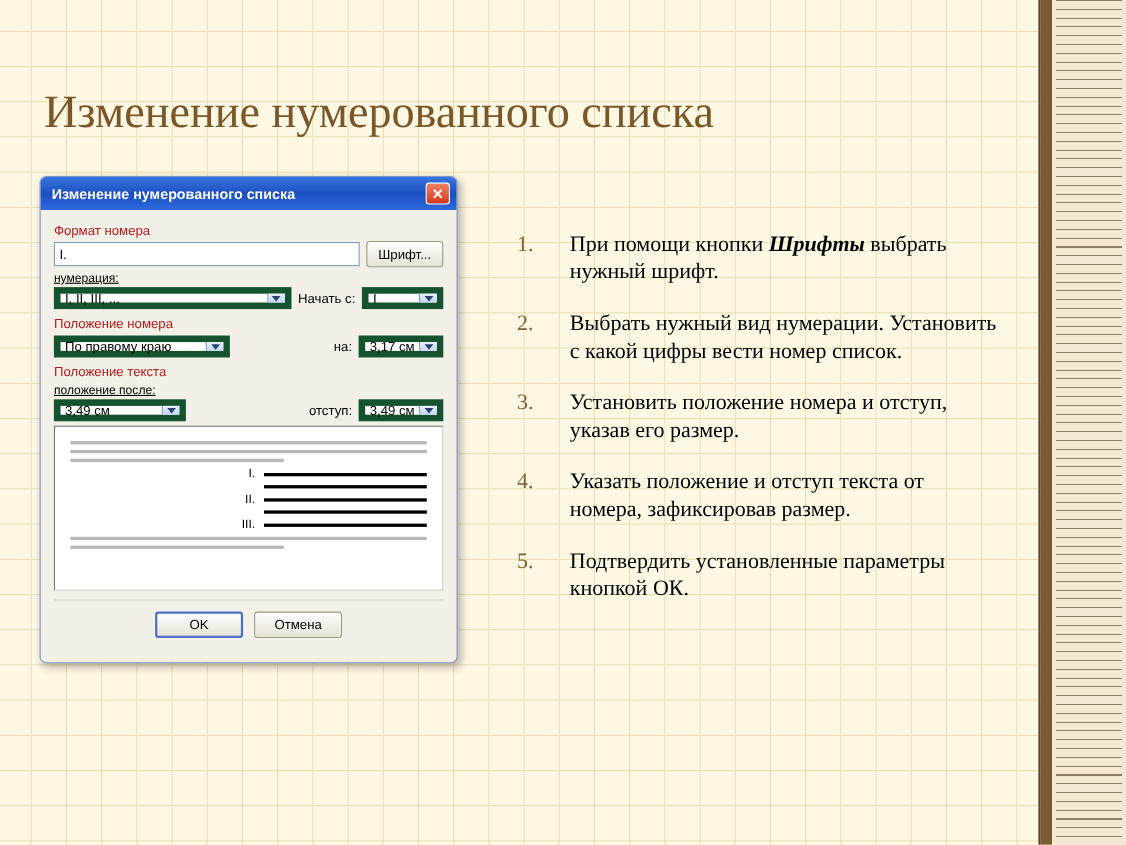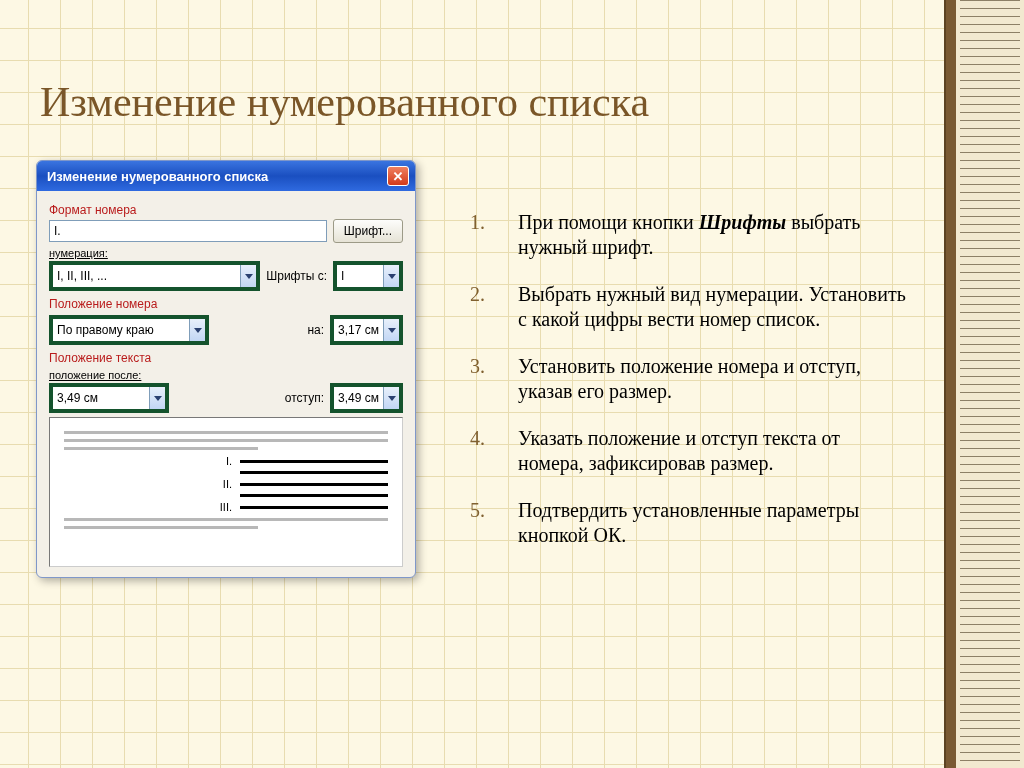--- a/index.html
+++ b/index.html
@@ -96,23 +96,23 @@
     padding: 0 10px;
     background: linear-gradient(#fdfdfb, #e6e3d6);
     border: 1px solid #9c9a87;
     border-radius: 3px;
     font-family: Tahoma, Arial, sans-serif;
     font-size: 12px;
     display: inline-flex; align-items: center; justify-content: center;
   }
   .spin {
     display: flex;
-    border: 4px solid #14532d;
+    border: 6px solid #14532d;
     background: #fff;
-    height: 30px;
+    height: 20px;
   }
   .spin .val { padding: 0 4px; display:flex; align-items:center; min-width:46px; font-size:12px; }
   .spin .arrows, .drop {
     width: 16px;
     background: linear-gradient(#e8f0fb, #c2d6f4);
     border-left: 1px solid #7f9db9;
     display: flex;
     flex-direction: column;
   }
   .drop { align-items:center; justify-content:center; }
@@ -192,21 +192,21 @@
     </div>
 
     <div class="sub-label">нумерация:</div>
     <div class="row">
       <div class="spin" style="flex:1">
         <div class="val" style="flex:1">I, II, III, ...</div>
         <div class="drop">
             <div class="tri-down"></div>
           </div>
       </div>
-      <span>Шрифты с:</span>
+      <span>Начать с:</span>
       <div class="spin">
         <div class="val">I</div>
         <div class="drop">
             <div class="tri-down"></div>
           </div>
       </div>
     </div>
 
     <div class="group-label">Положение номера</div>
     <div class="row" style="margin-top:4px">
@@ -264,20 +264,28 @@
           <div class="pv-bold" style="width:40%"></div>
         </div>
       <div class="pv-num-row">
           <span class="pv-num">III.</span>
           <div class="pv-bold"></div>
         </div>
       <div class="pv-line"></div>
         <div class="pv-line short"></div>
     </div>
 
+    <div class="footer">
+      <div class="btn3d default">
+          <span>OK</span>
+        </div>
+      <div class="btn3d">
+          <span>Отмена</span>
+        </div>
+    </div>
   </div>
 </div>
 
 <div class="instructions">
   <div class="item">
     <span class="num">1.</span>
     <span class="txt"><span>При помощи кнопки </span><b>Шрифты</b><span> выбрать нужный шрифт.</span></span>
   </div>
   <div class="item">
     <span class="num">2.</span>

